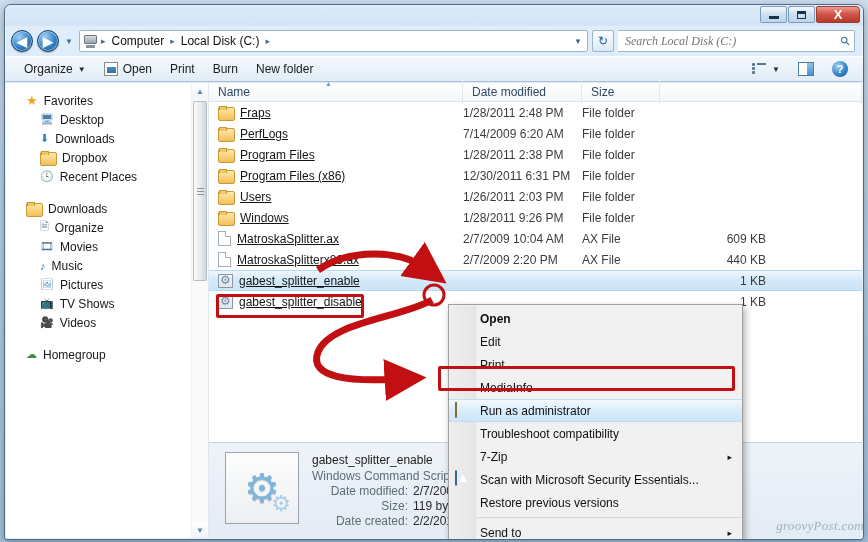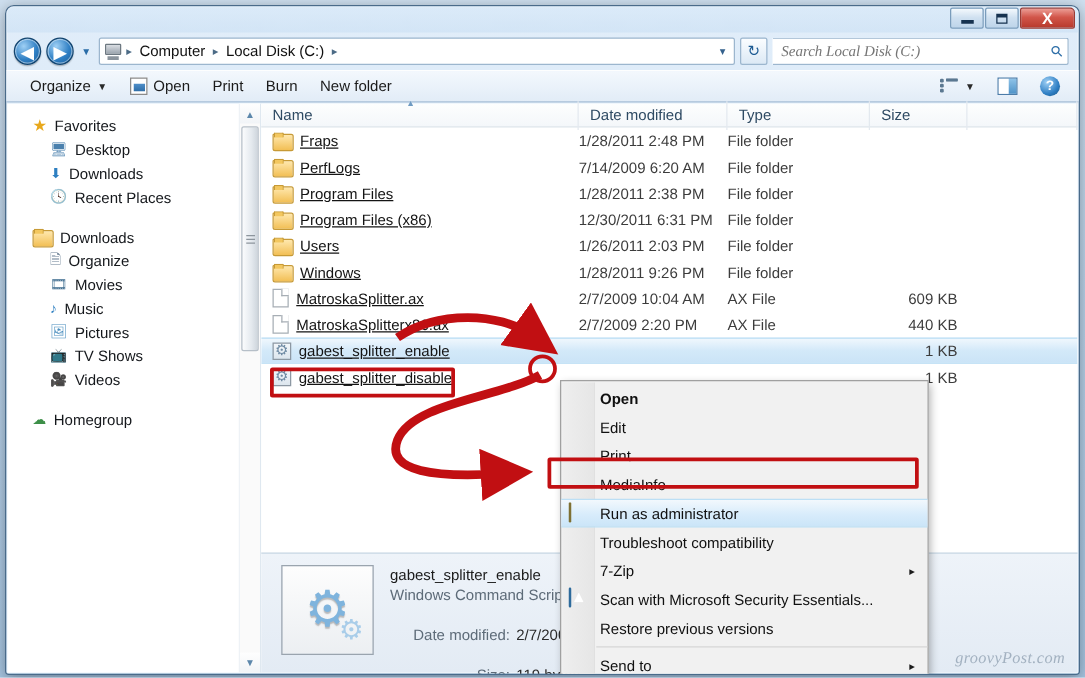--- a/index.html
+++ b/index.html
@@ -240,21 +240,21 @@
     width:74px;height:72px;flex:none;
     background:linear-gradient(180deg,#fdfdfd,#eceff2);
     border:1px solid #9aa4ae;
     display:flex;align-items:center;justify-content:center; position:relative;
   }
   .det-thumb .g1{ font-size:40px; color:#7fb4dd; line-height:1; text-shadow:0 1px 1px rgba(0,0,0,.25);}
   .det-thumb .g2{ position:absolute; right:7px; bottom:6px; font-size:22px; color:#a9cde9;}
   .det-info{ padding-top:1px; }
   .det-title{ font-size:12px; color:#1b1b1b; }
   .det-sub{ font-size:12px; color:#5d6b78; margin-top:2px;}
-  .det-kv{ display:flex; gap:5px; font-size:12px; margin-top:18px; }
+  .det-kv{ display:flex; gap:5px; font-size:12px; margin-top:1px; }
   .det-kv .k{ width:96px; text-align:right; color:#5d6b78; }
   .det-kv .v{ color:#2a2a2a; }
 
   
   .ctxmenu{
     position:absolute; left:443px; top:299px; width:295px;
     background:#f1f1f1;
     border:1px solid #a0a0a0;
     box-shadow: 2px 3px 7px rgba(0,0,0,.32);
     padding:2px 0 0 0;
@@ -303,21 +303,21 @@
   
   .anno{ position:absolute; inset:0; pointer-events:none; z-index:60; }
   .anno svg{ position:absolute; inset:0; width:868px; height:542px; }
   .box-red{
     position:absolute; border:3px solid #c10f12; border-radius:2px;
   }
   #box-file{ left:216px; top:294px; width:148px; height:24px; }
   #box-menu{ left:438px; top:366px; width:297px; height:25px; }
 
   .watermark{
-    position:absolute; right:16px; bottom:8px; z-index:70;
+    position:absolute; right:4px; bottom:8px; z-index:70;
     font-family:"Liberation Serif", serif; font-style:italic;
     font-size:13px; color:rgba(110,130,150,.55);
     letter-spacing:.3px;
   }
 </style>
 </head>
 <body>
 
 <div class="desktop-bg"></div>
 <div class="blur-text">
@@ -419,20 +419,24 @@
         </div>
         <div class="nav-item">
           <span style="font-size:11px;color:#4a80ad;">🖥</span>
           <span class="lbl">Desktop</span>
         </div>
         <div class="nav-item">
           <span style="font-size:11px;color:#2d7fc1;">⬇</span>
           <span class="lbl">Downloads</span>
         </div>
         <div class="nav-item">
+          <span class="ic-folder"></span>
+          <span class="lbl">Dropbox</span>
+        </div>
+        <div class="nav-item">
           <span style="font-size:11px;color:#6b8ba6;">🕓</span>
           <span class="lbl">Recent Places</span>
         </div>
 
         <div class="nav-gap"></div>
 
         <div class="nav-group">
           <span class="ic-folder"></span>
           <span class="lbl">Downloads</span>
         </div>
@@ -485,21 +489,20 @@
     </div>
 
     <div class="filepane">
 
       <div class="col-head">
         <div class="ch" style="width:254px">
           <span>Name</span>
           <span class="sortmark">▲</span>
         </div>
         <div class="ch" style="width:119px">Date modified</div>
-        <div class="ch" style="width:114px">Type</div>
         <div class="ch" style="width:78px">Size</div>
         <div class="ch" style="flex:1"></div>
       </div>
 
       <div class="rows" id="rows-host">
           <div class="row">
             <div class="c-name">
               <span class="ic-folder"></span>
               <span class="t">Fraps</span>
             </div>

